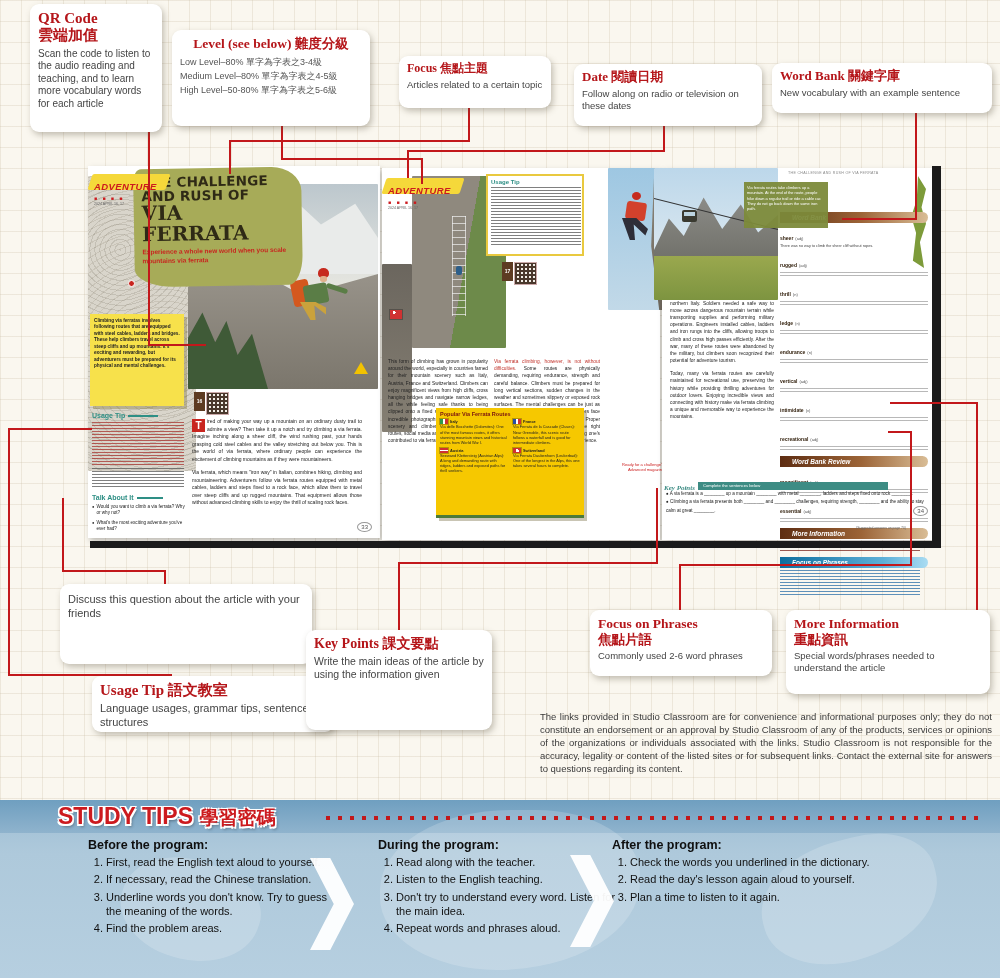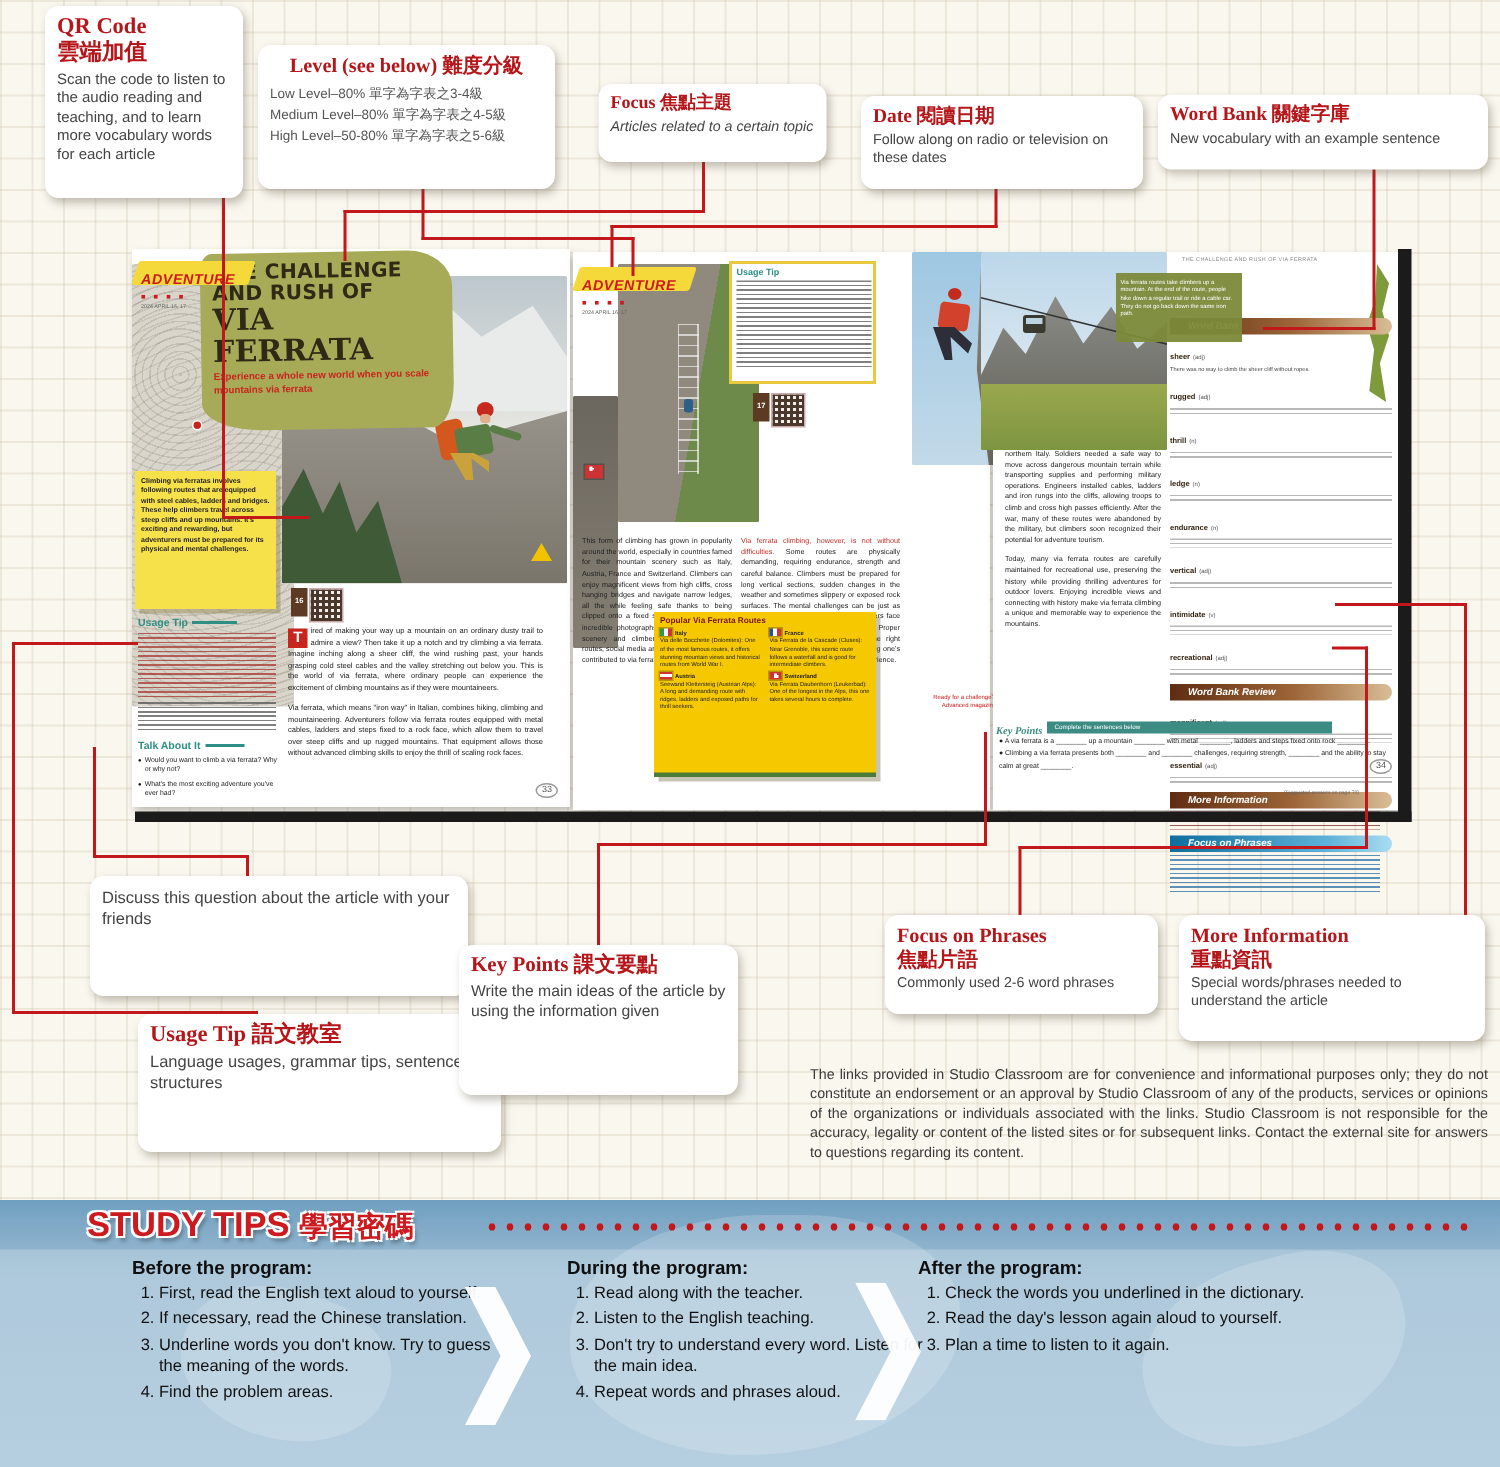--- a/index.html
+++ b/index.html
@@ -313,38 +313,38 @@
     <div class="t" style="font-size:13.5px;text-align:center;">Level (see below)  難度分級</div>
     <div class="b" style="font-size:9px;line-height:1.6;color:#555;">
       <div>Low Level–80%  單字為字表之3-4級</div>
       <div>Medium Level–80%  單字為字表之4-5級</div>
       <div>High Level–50-80%  單字為字表之5-6級</div>
     </div>
   </div>
 
   <div class="callout" style="left:399px;top:56px;width:152px;height:52px;">
     <div class="t" style="font-size:12px;">Focus  焦點主題</div>
-    <div class="b" style="font-size:9.5px;font-style:italic;">Articles related to a certain topic</div>
+    <div class="b" style="font-size:9.5px;">Articles related to a certain topic</div>
   </div>
 
   <div class="callout" style="left:574px;top:64px;width:188px;height:62px;">
     <div class="t" style="font-size:13px;">Date  閱讀日期</div>
     <div class="b" style="font-size:9.5px;">Follow along on radio or television on these dates</div>
   </div>
 
   <div class="callout" style="left:772px;top:63px;width:220px;height:50px;">
     <div class="t" style="font-size:13px;">Word Bank  關鍵字庫</div>
     <div class="b" style="font-size:9.5px;">New vocabulary with an example sentence</div>
   </div>
 
   <div class="callout" style="left:60px;top:584px;width:252px;height:80px;">
     <div class="b" style="font-size:11px;">Discuss this question about the article with your friends</div>
   </div>
 
-  <div class="callout" style="left:92px;top:676px;width:242px;height:92px;">
+  <div class="callout" style="left:92px;top:676px;width:242px;height:56px;">
     <div class="t" style="font-size:15px;">Usage Tip 語文教室</div>
     <div class="b" style="font-size:11px;">Language usages, grammar tips, sentence structures</div>
   </div>
 
   <div class="callout" style="left:306px;top:630px;width:186px;height:100px;">
     <div class="t" style="font-size:14px;">Key Points 課文要點</div>
     <div class="b" style="font-size:10.5px;">Write the main ideas of the article by using the information given</div>
   </div>
 
   <div class="callout" style="left:590px;top:610px;width:182px;height:66px;">

